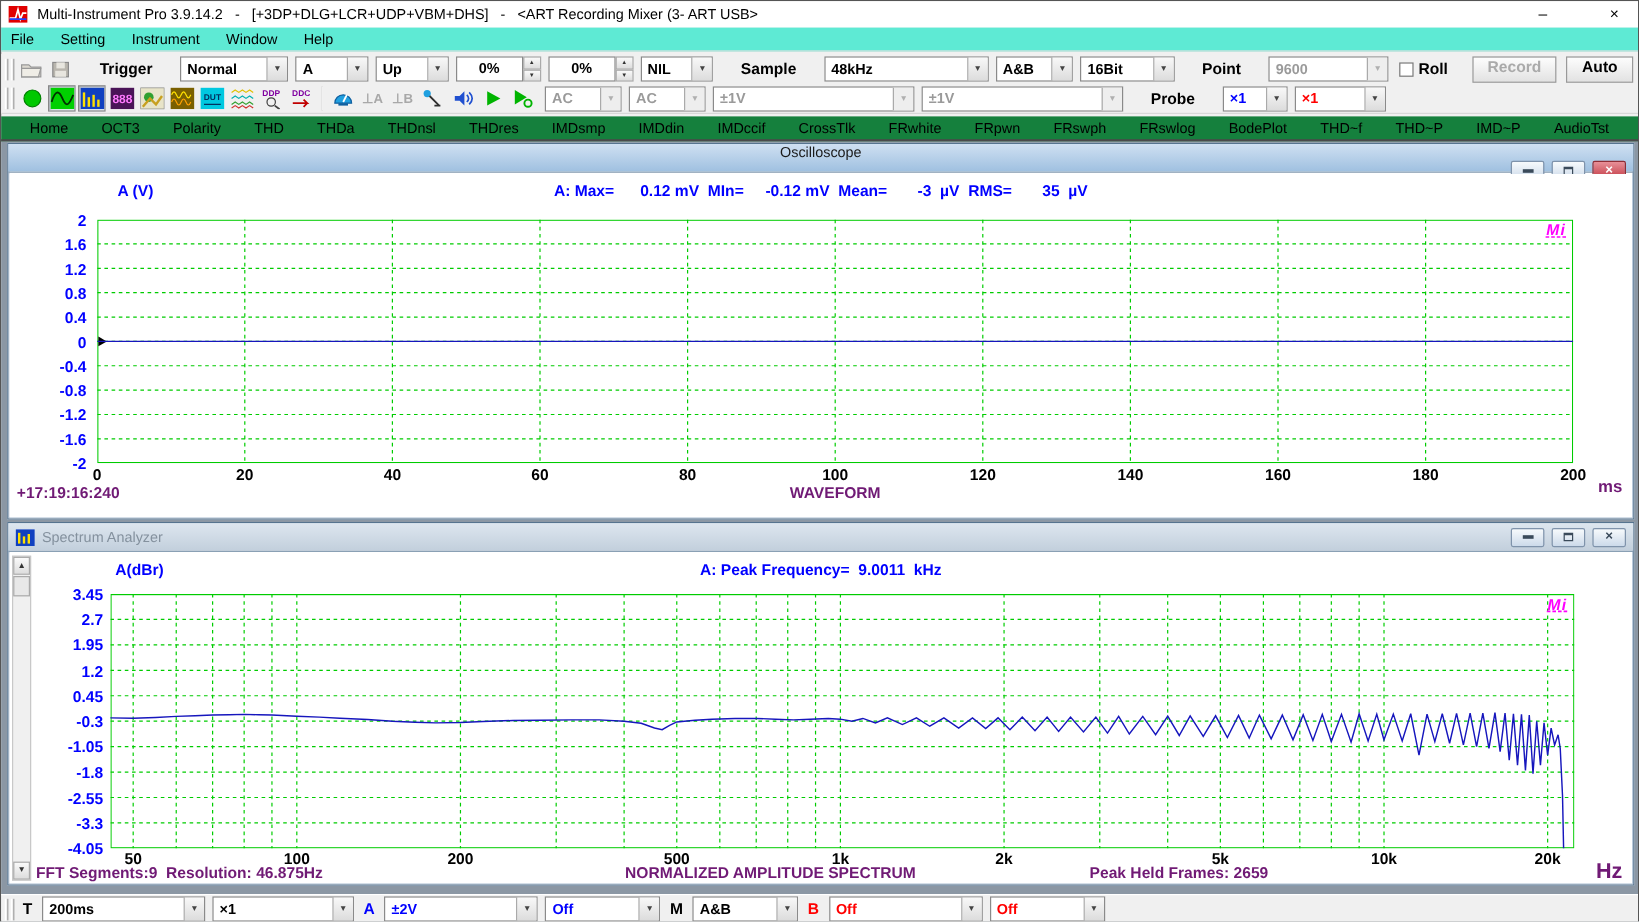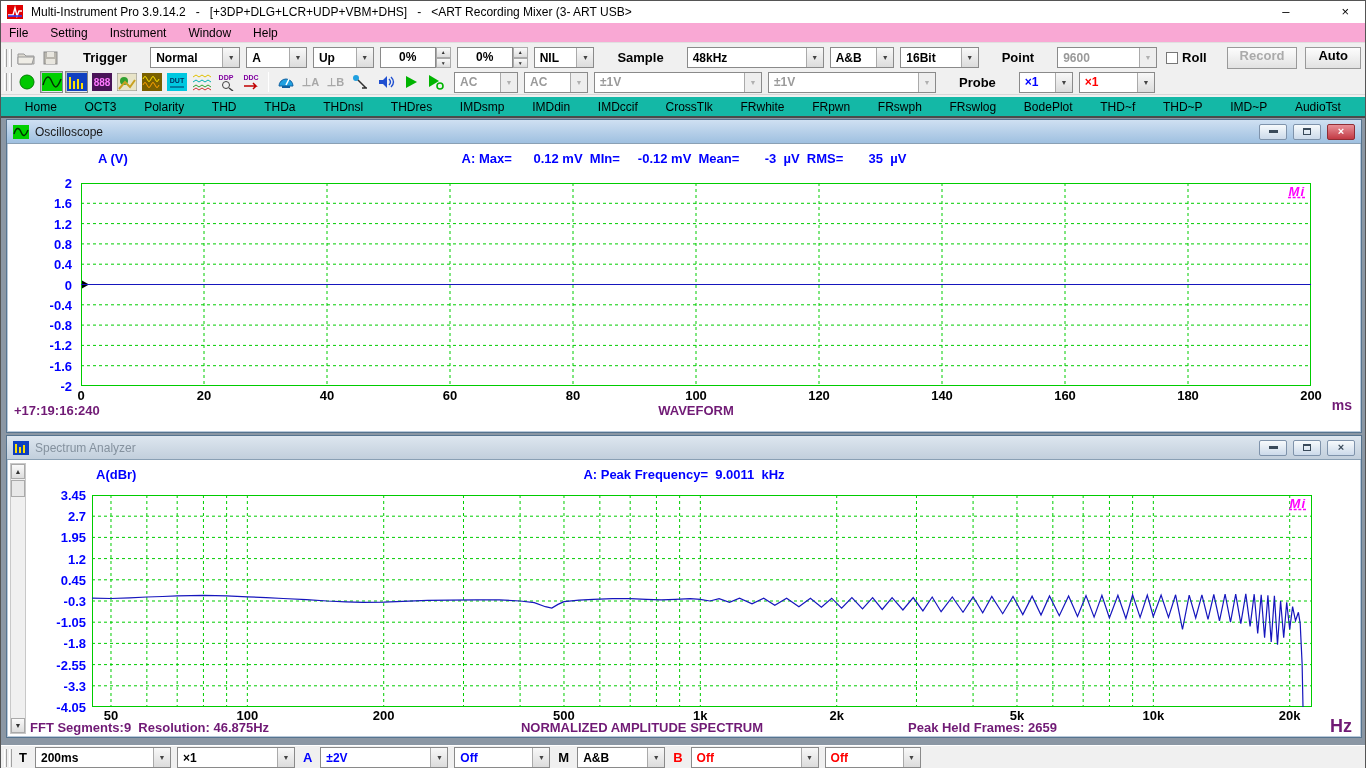--- a/index.html
+++ b/index.html
@@ -7,21 +7,21 @@
   body { font-family:"Liberation Sans", sans-serif; font-size:12px; background:#f0f0f0; }
   #screen { position:relative; width:1366px; height:768px; background:#f0f0f0; border:1px solid #555; }
 
   
   .titlebar { position:absolute; left:0; top:0; width:100%; height:22px; background:#fff; display:flex; align-items:center; padding:0 6px; }
   .apptitle { margin-left:8px; color:#000; font-size:12px; white-space:pre; }
   .wbtns { margin-left:auto; display:flex; gap:52px; padding-right:10px; }
   .wbtn { font-size:13px; color:#000; cursor:default; line-height:20px; }
 
   
-  .menubar { position:absolute; left:0; top:22px; width:100%; height:20px; background:#f9a8d4; display:flex; align-items:center; gap:22px; padding-left:8px; border-bottom:1px solid #e0e0e0; }
+  .menubar { position:absolute; left:0; top:22px; width:100%; height:20px; background:#5eead4; display:flex; align-items:center; gap:22px; padding-left:8px; border-bottom:1px solid #e0e0e0; }
   .menu-item { color:#000; }
 
   
   .tbrow { position:absolute; left:0; width:100%; background:#f0f0f0; display:flex; align-items:center; }
   #tb1 { top:44px; height:25px; }
   #tb2 { top:69px; height:25px; border-bottom:1px solid #d8d8d8; }
   .grip { width:3px; height:18px; border-left:1px solid #fff; border-right:1px solid #a0a0a0; margin:0 2px 0 3px; }
   .grip + .grip { margin-left:0; }
   .tlabel { font-weight:bold; font-size:13px; margin:0 20px; color:#000; white-space:nowrap; }
   .combo { display:flex; align-items:center; height:21px; background:#fff; border:1px solid #8a8a8a; font-weight:bold; font-size:12px; margin:0 3px; position:relative; }
@@ -42,31 +42,31 @@
   .chk .lbl { font-weight:bold; font-size:13px; }
   .tbtn { width:23px; height:22px; display:flex; align-items:center; justify-content:center; margin:0 1px; border:1px solid transparent; }
   .tbtn.pressed { border:1px solid #888; background:#e6eef6; box-shadow:inset 1px 1px 2px rgba(0,0,0,.25); }
   .tsep { width:1px; height:20px; background:#a8a8a8; border-right:1px solid #fff; margin:0 4px; }
   .meters { width:272px; margin-left:4px; display:flex; flex-direction:column; gap:1px; }
   .meter { height:11px; border:1px solid #7a7a7a; background:#fff; position:relative; display:flex; align-items:center; justify-content:center; font-size:9px; font-weight:bold; }
   .meter .tick { position:absolute; left:1px; top:1px; bottom:1px; width:3px; background:#00b400; }
   .meter.mblue { color:#0000ff; } .meter.mred { color:#ff0000; }
 
   
-  .tabsrow { position:absolute; left:0; top:96px; width:100%; height:21px; background:#14b8a6; display:flex; align-items:center; justify-content:space-around; border-bottom:2px solid #4a4a4a; padding:0 10px; }
+  .tabsrow { position:absolute; left:0; top:96px; width:100%; height:21px; background:#15803d; display:flex; align-items:center; justify-content:space-around; border-bottom:2px solid #4a4a4a; padding:0 10px; }
   .tab { font-size:12px; color:#000; padding:2px 4px; }
 
   
   .mdi-bg { position:absolute; left:0; top:117px; width:100%; height:627px; background:#8b97a4; }
 
   .mdi { position:absolute; left:5px; width:1356px; background:#fff; border:1px solid #56748f; box-shadow:0 0 0 1px #b9c9da inset; }
   #oscwin { top:118px; height:314px; }
   #specwin { top:434px; height:303px; }
   .mtitle { height:24px; display:flex; align-items:center; padding:0 6px; border-bottom:1px solid #8aa0b4; }
-  .mtitle.active { background:linear-gradient(#cfe0f2,#9fc0e0); }
+  .mtitle.active { background:linear-gradient(#cfe0f2,#9fc0e0);flex-direction:column; }
   .mtitle.inactive { background:linear-gradient(#dde6ef,#c2cfdc); }
   .mtitle .ticon { width:16px; height:14px; margin-right:6px; }
   .mtitle .ttext { font-size:12px; }
   .mtitle.active .ttext { color:#1a1a1a; }
   .mtitle.inactive .ttext { color:#84919e; }
   .mbtns { margin-left:auto; display:flex; gap:6px; }
   .mbtn { width:28px; height:16px; border:1px solid #7f93ab; border-radius:2px; background:linear-gradient(#f7fafc,#ccdaea); display:flex; align-items:center; justify-content:center; position:relative; }
   .mbtn .g-min { width:9px; height:3px; background:#3a4a5a; }
   .mbtn .g-res { width:8px; height:7px; border:1px solid #3a4a5a; border-top-width:2px; }
   .mbtn .g-x { font-size:11px; font-weight:bold; color:#3a4a5a; line-height:1; }

